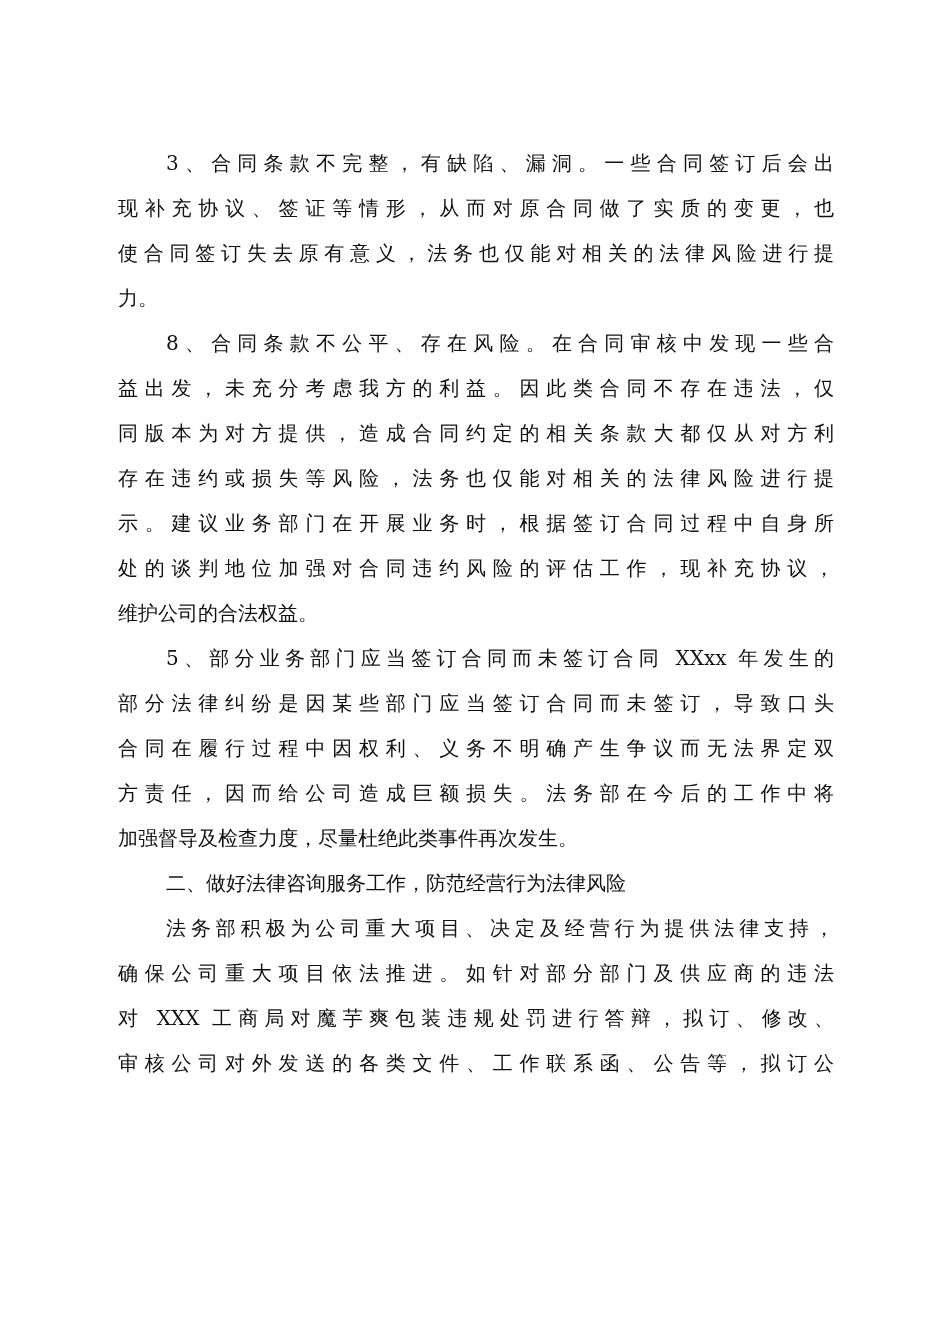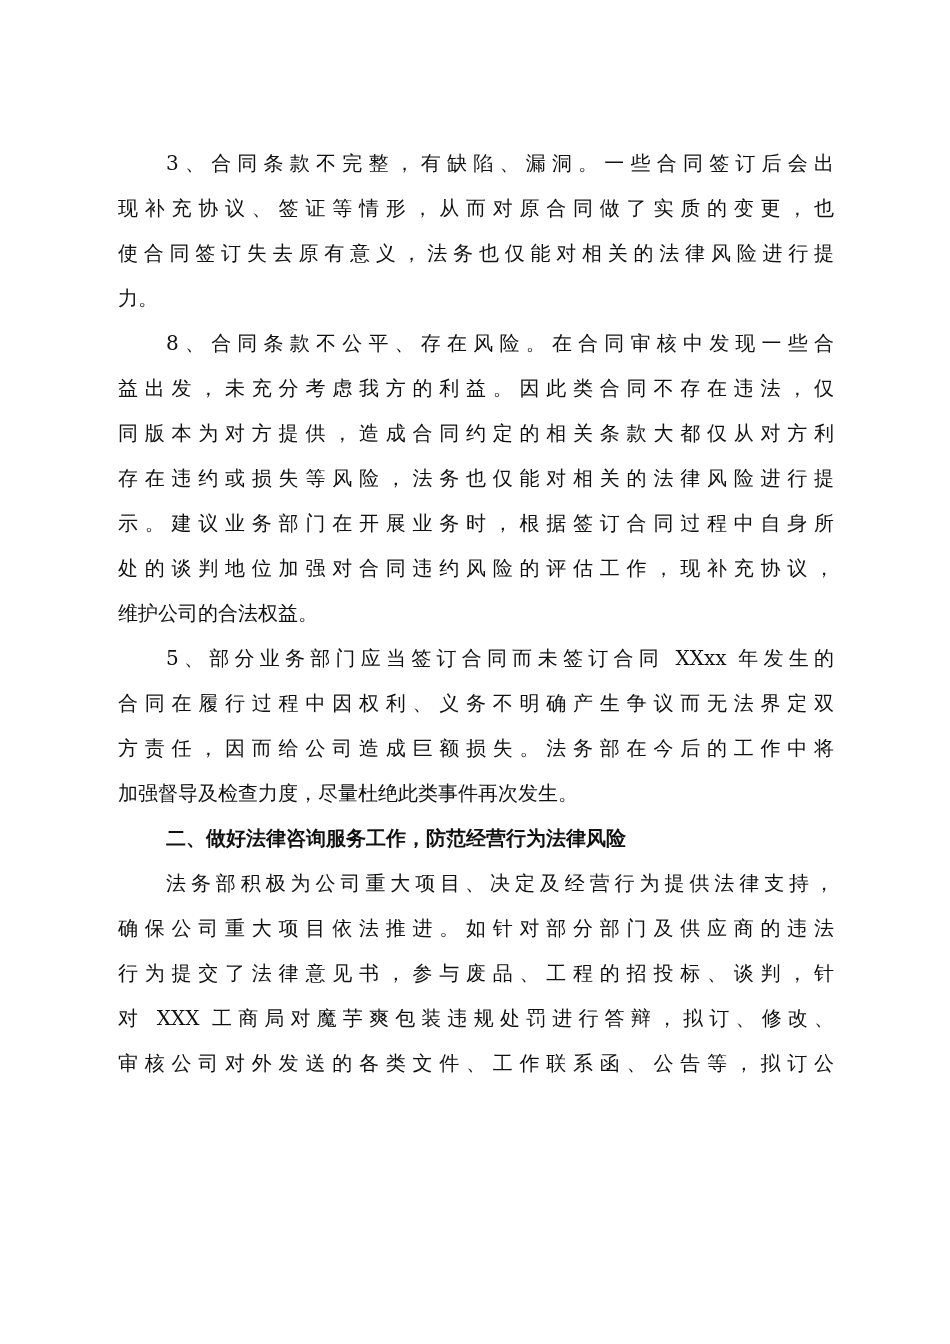--- a/index.html
+++ b/index.html
@@ -11,21 +11,21 @@
     }
     .line {
       height: 45px; line-height: 45px; white-space: nowrap;
       text-align: justify; text-align-last: justify;
       letter-spacing: 0px;
     }
     .line.last { text-align-last: left; }
     .indent { padding-left: 48px; }
     .heading {
       font-family: "DejaVu Sans", "Liberation Sans", sans-serif;
-      font-weight: bold; text-align-last: left;
+      font-weight: normal; text-align-last: left;
     }
   </style>
 </head>
 <body>
 
 <div class="page">
 
   <div>
     <div class="line indent">3、合同条款不完整，有缺陷、漏洞。一些合同签订后会出</div>
     <div class="line">现补充协议、签证等情形，从而对原合同做了实质的变更，也</div>
@@ -38,30 +38,30 @@
     <div class="line">益出发，未充分考虑我方的利益。因此类合同不存在违法，仅</div>
     <div class="line">同版本为对方提供，造成合同约定的相关条款大都仅从对方利</div>
     <div class="line">存在违约或损失等风险，法务也仅能对相关的法律风险进行提</div>
     <div class="line">示。建议业务部门在开展业务时，根据签订合同过程中自身所</div>
     <div class="line">处的谈判地位加强对合同违约风险的评估工作，现补充协议，</div>
     <div class="line last">维护公司的合法权益。</div>
   </div>
 
   <div>
     <div class="line indent">5、部分业务部门应当签订合同而未签订合同 XXxx 年发生的</div>
+    <div class="line">部分法律纠纷是因某些部门应当签订合同而未签订，导致口头</div>
     <div class="line">合同在履行过程中因权利、义务不明确产生争议而无法界定双</div>
     <div class="line">方责任，因而给公司造成巨额损失。法务部在今后的工作中将</div>
     <div class="line last">加强督导及检查力度，尽量杜绝此类事件再次发生。</div>
   </div>
 
   <div>
     <div class="line indent heading">二、做好法律咨询服务工作，防范经营行为法律风险</div>
   </div>
 
   <div>
     <div class="line indent">法务部积极为公司重大项目、决定及经营行为提供法律支持，</div>
     <div class="line">确保公司重大项目依法推进。如针对部分部门及供应商的违法</div>
-    <div class="line">行为提交了法律意见书，参与废品、工程的招投标、谈判，针</div>
     <div class="line">对 XXX 工商局对魔芋爽包装违规处罚进行答辩，拟订、修改、</div>
     <div class="line">审核公司对外发送的各类文件、工作联系函、公告等，拟订公</div>
   </div>
 
 </div>
 
 </body></html>

